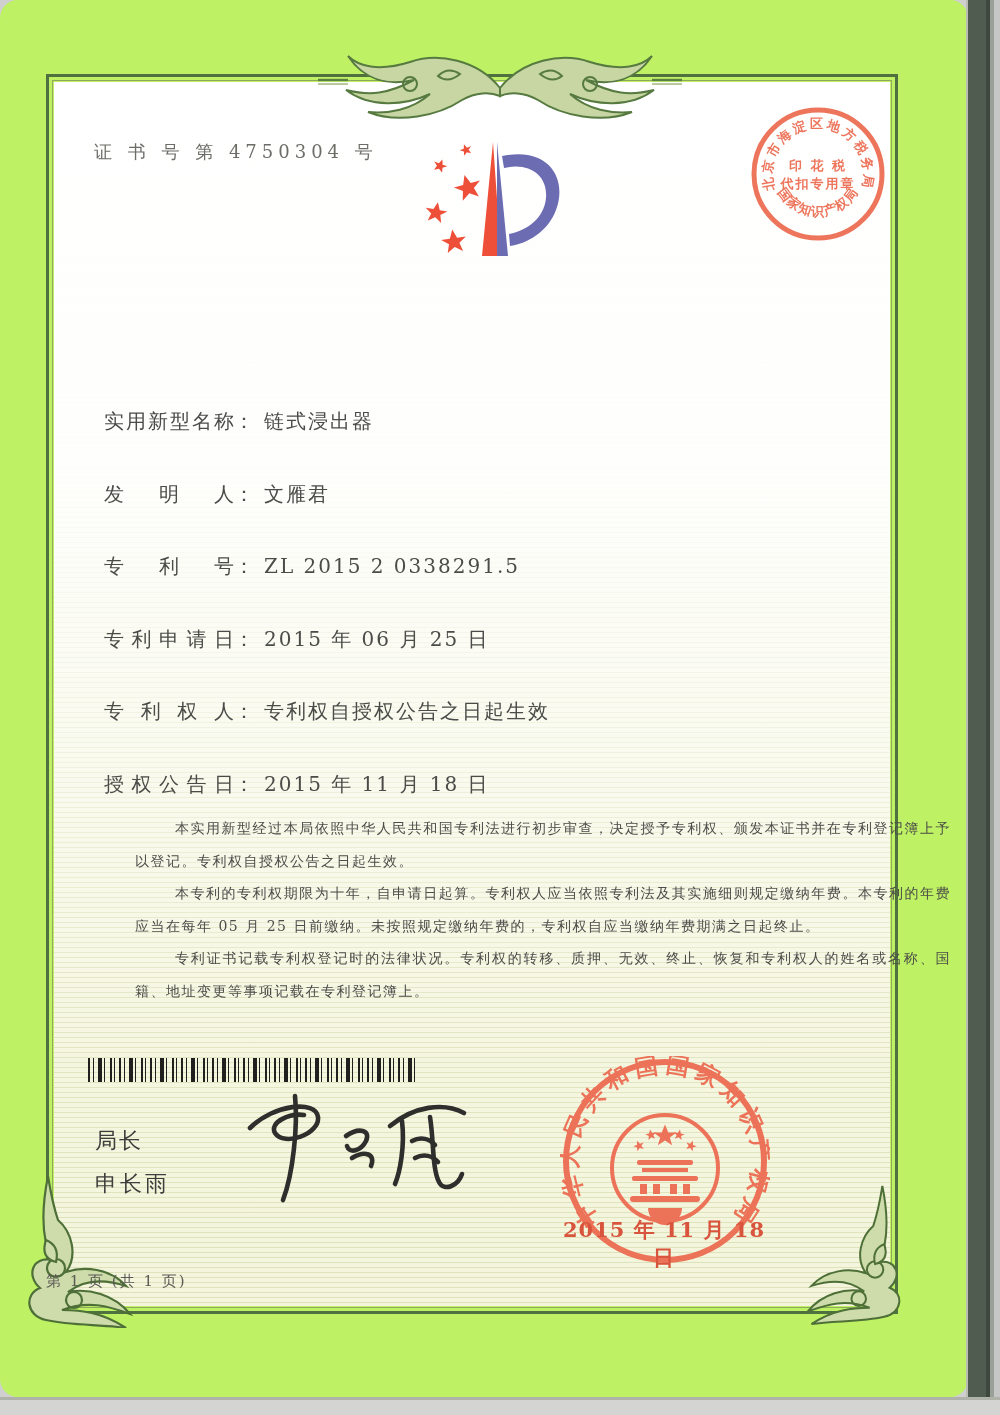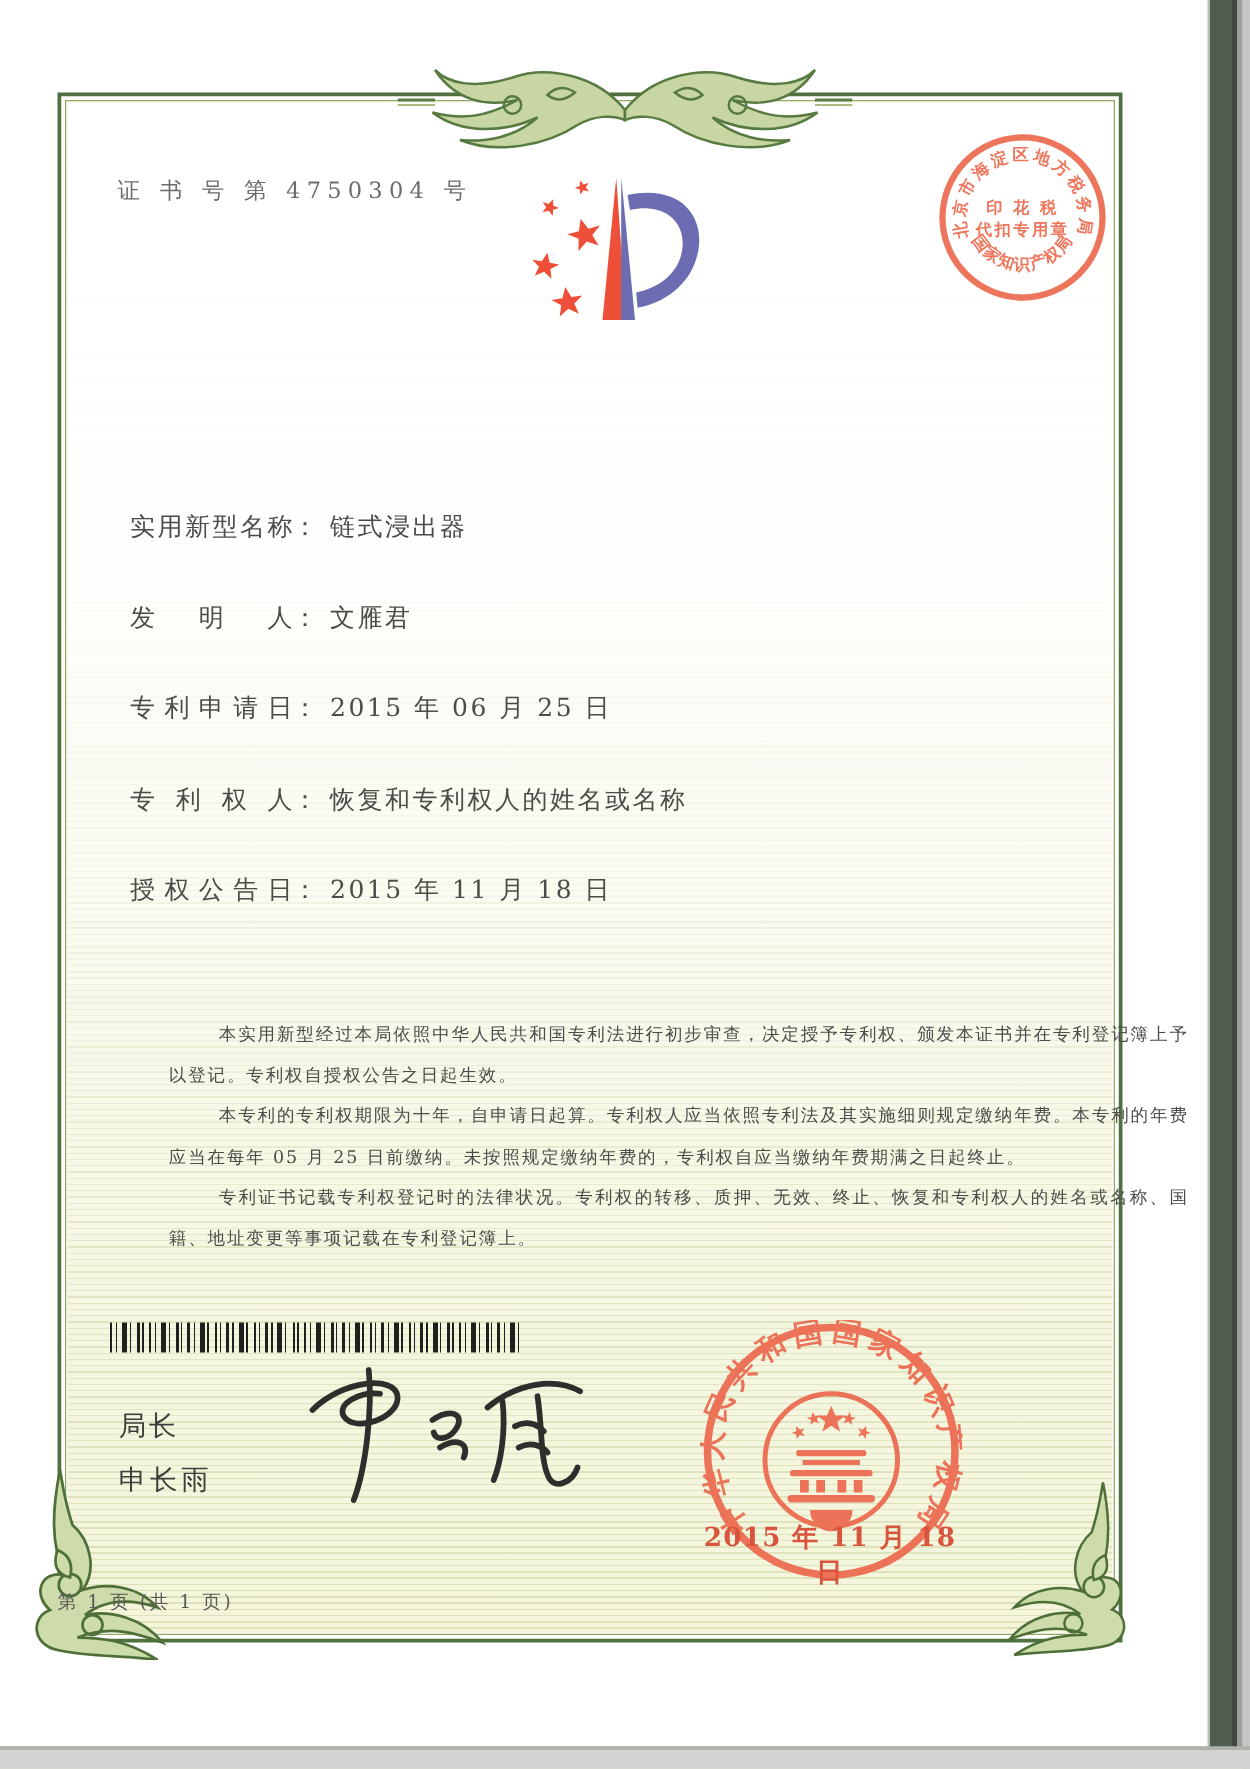--- a/index.html
+++ b/index.html
@@ -4,21 +4,22 @@
 <style>
   html,body{margin:0;padding:0;}
   body{
     width:1000px;height:1415px;position:relative;overflow:hidden;
     background:#cfcfcf;
     font-family:"DejaVu Serif","Liberation Serif",serif;
   }
   
   .sheet{
     position:absolute;left:0;top:0;width:968px;height:1397px;
-    background:#ffffff;
+    background:#bef264;
+    border-radius:18px;
   }
   .edge-right{
     position:absolute;left:966px;top:0;width:28px;height:1401px;
     background:linear-gradient(90deg,#b9bdb4 0 2px,#515c51 2px 20px,#3e483f 20px 24px,#9aa097 24px 28px);
   }
   .edge-far-right{position:absolute;left:994px;top:0;width:6px;height:1415px;background:#c6c6c6;}
   .edge-bottom{position:absolute;left:0;top:1397px;width:1000px;height:18px;
     background:linear-gradient(180deg,#aeb2a9 0 3px,#d4d4d2 3px 18px);}
   
   .frame{
@@ -175,24 +176,27 @@
 
 
   <div class="abs fields">
     <div class="field">
       <span class="lbl">实用新型名称</span><span class="colon">：</span><span class="val">链式浸出器</span>
     </div>
     <div class="field">
       <span class="lbl">发明人</span><span class="colon">：</span><span class="val">文雁君</span>
     </div>
     <div class="field">
+      <span class="lbl">专利号</span><span class="colon">：</span><span class="val">ZL 2015 2 0338291.5</span>
+    </div>
+    <div class="field">
       <span class="lbl">专利申请日</span><span class="colon">：</span><span class="val">2015 年 06 月 25 日</span>
     </div>
     <div class="field">
-      <span class="lbl">专利权人</span><span class="colon">：</span><span class="val">恢复和专利权人的姓名或名称</span>
+      <span class="lbl">专利权人</span><span class="colon">：</span><span class="val">专利权自授权公告之日起生效</span>
     </div>
     <div class="field">
       <span class="lbl">授权公告日</span><span class="colon">：</span><span class="val">2015 年 11 月 18 日</span>
     </div>
   </div>
 
   <div class="abs paragraphs">
     <p>本实用新型经过本局依照中华人民共和国专利法进行初步审查，决定授予专利权、颁发本证书并在专利登记簿上予以登记。专利权自授权公告之日起生效。</p>
     <p>本专利的专利权期限为十年，自申请日起算。专利权人应当依照专利法及其实施细则规定缴纳年费。本专利的年费应当在每年 05 月 25 日前缴纳。未按照规定缴纳年费的，专利权自应当缴纳年费期满之日起终止。</p>
     <p>专利证书记载专利权登记时的法律状况。专利权的转移、质押、无效、终止、恢复和专利权人的姓名或名称、国籍、地址变更等事项记载在专利登记簿上。</p>

